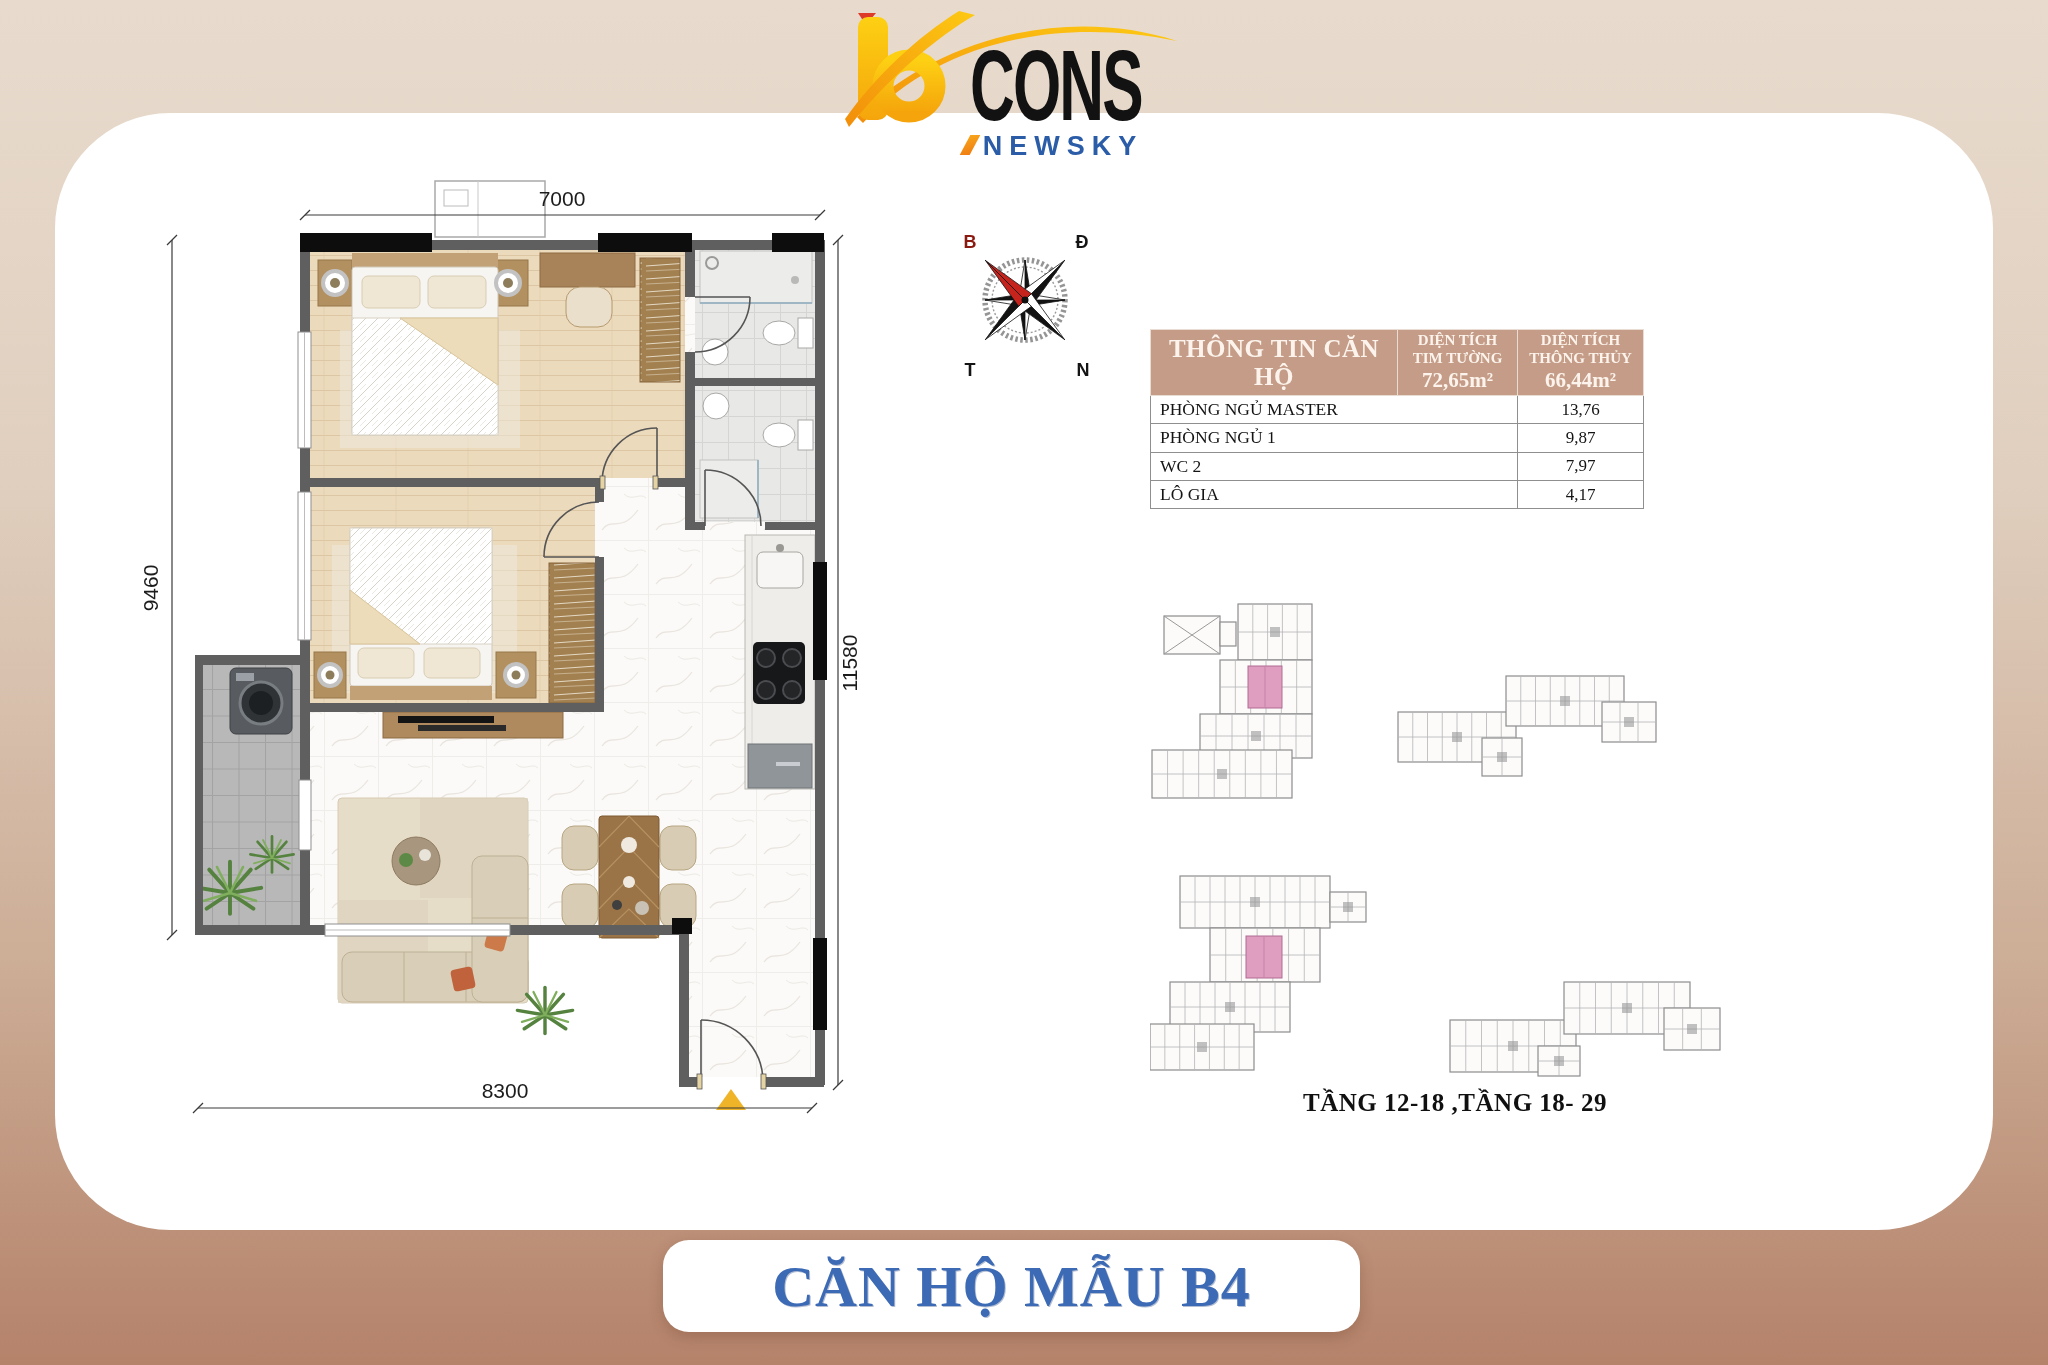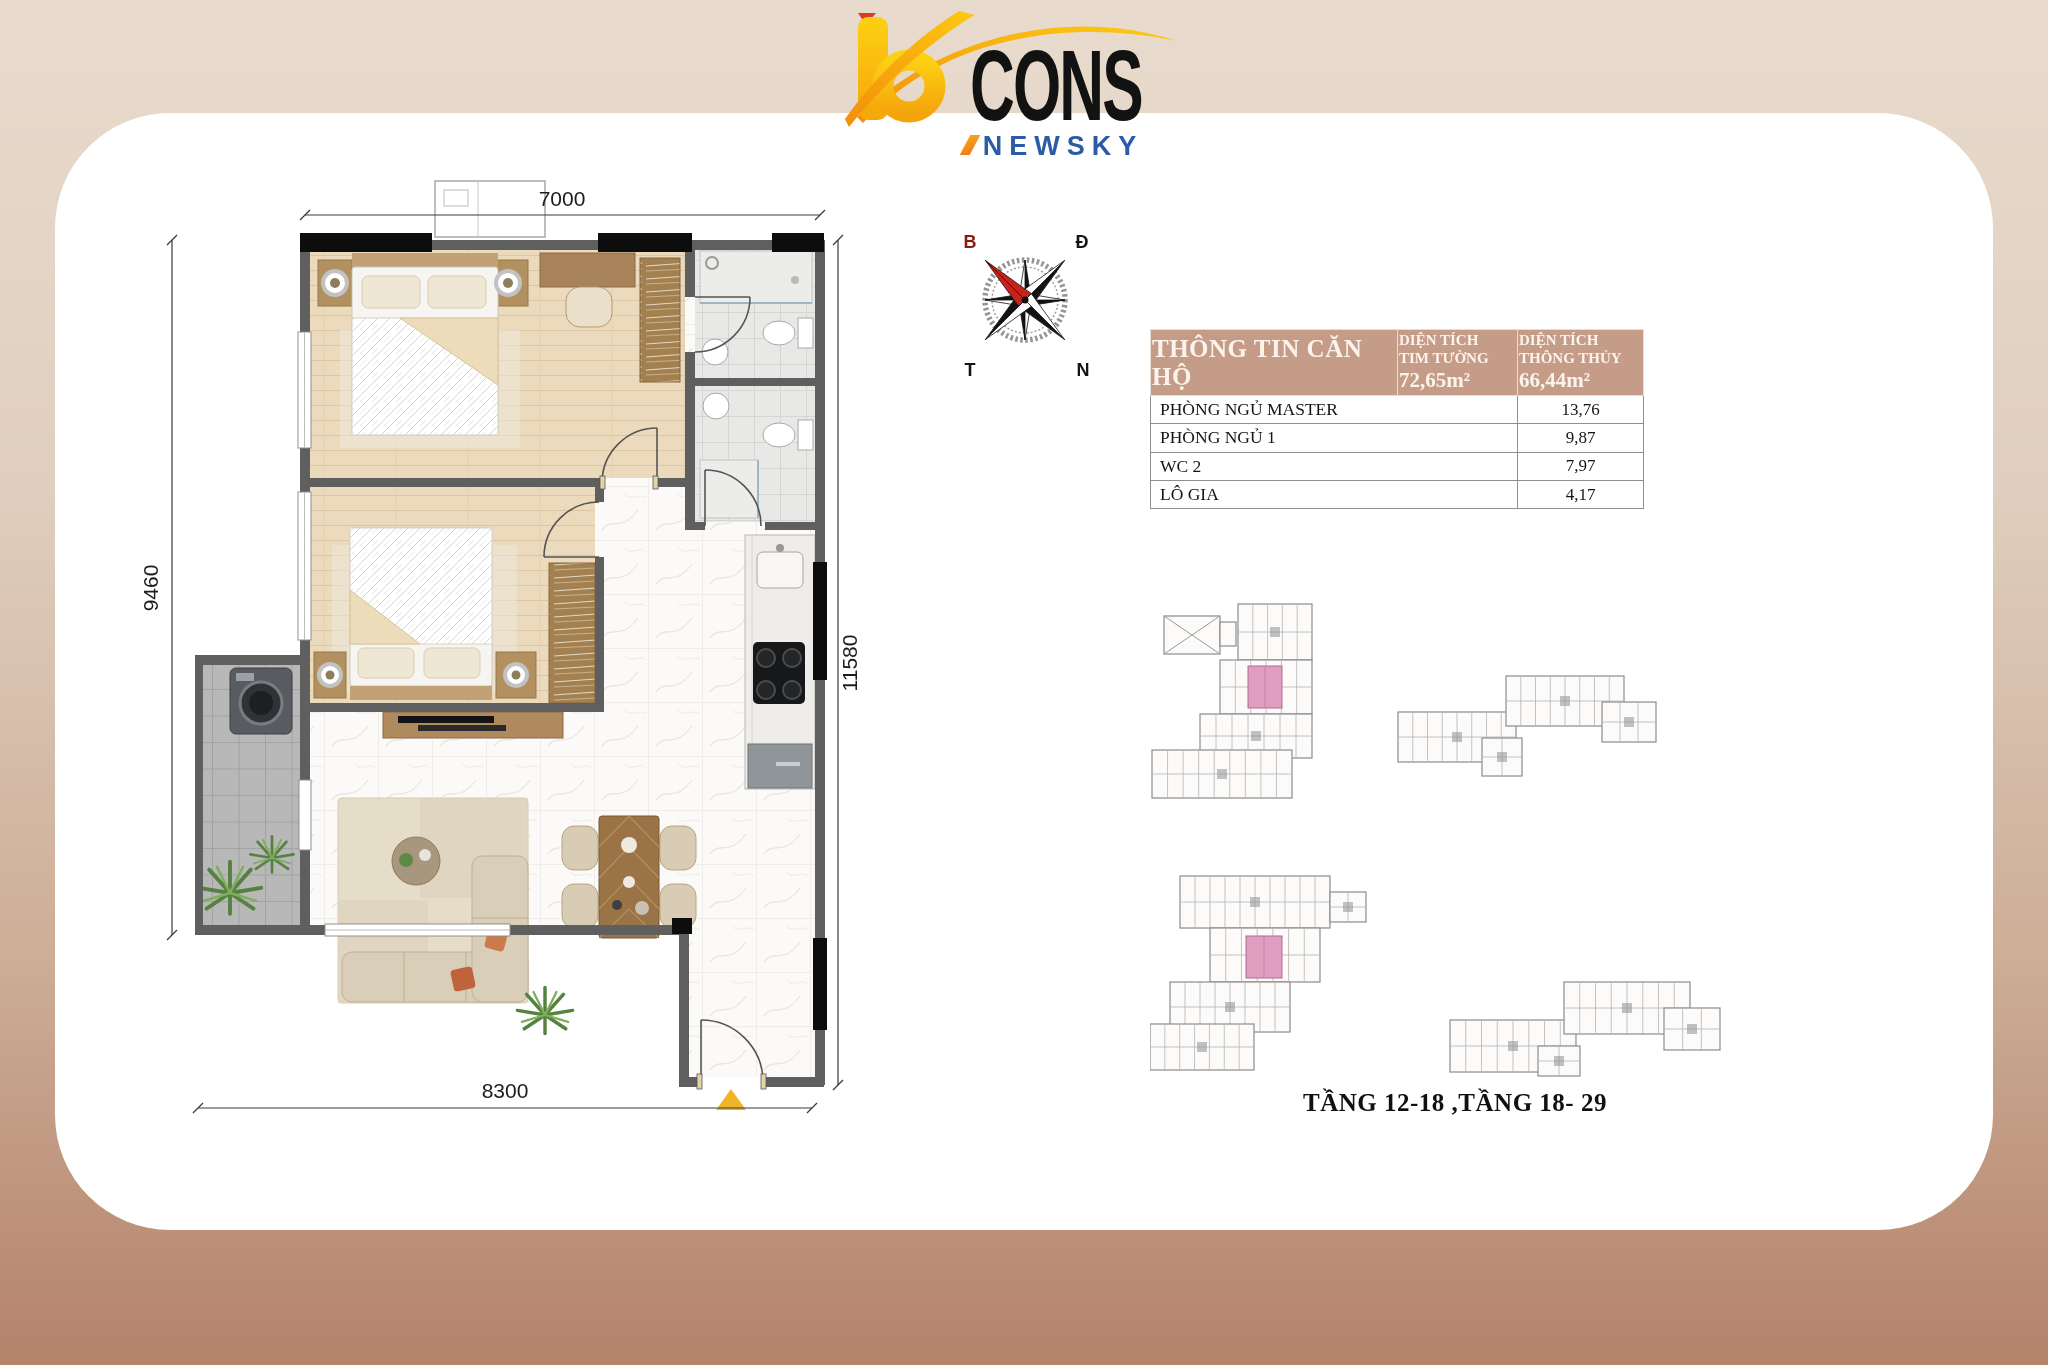--- a/index.html
+++ b/index.html
@@ -16,21 +16,21 @@
             letter-spacing:7px;color:var(--logo_blue,#2b5ca8);}
   #logo-sub .nslash{position:absolute;left:2px;top:4px;width:10px;height:20px;
             background:linear-gradient(160deg,#f7a51b,#f07d12);transform:skewX(-28deg);}
 
   
   #info-table-wrap{position:absolute;left:1150px;top:329px;}
   table{border-collapse:collapse;table-layout:fixed;width:493px;font-family:"Liberation Serif",serif;}
   th,td{border:1px solid #8f8f8f;overflow:hidden;}
   col.c1{width:247px;}col.c2{width:120px;}col.c3{width:126px;}
   thead th{background:var(--table_header_bg,#c49c88);color:#fcf4ec;height:63px;border:1px solid #e9dcd2;
-           vertical-align:middle;text-align:left;}
+           vertical-align:middle;text-align:center;}
   th.c1t{font-size:25px;letter-spacing:.5px;}
   .hl{font-size:15px;line-height:1.15;font-weight:bold;white-space:pre-line;}
   .hv{font-size:21px;font-weight:bold;margin-top:1px;font-family:Liberation Serif, serif;}
   tbody td{height:25.3px;background:#fff;color:#141414;}
   td.rl{font-size:17.5px;padding-left:9px;}
   td.rv{font-size:17px;text-align:center;}
 
   
   .kp-label{position:absolute;font-family:"Liberation Serif",serif;font-weight:bold;font-size:25px;color:#101010;
             text-align:center;letter-spacing:.5px;}
@@ -585,13 +585,16 @@
       <g>
         <rect x="514" y="146" width="56" height="42" fill="#fcfbfa" stroke="#8d8d8d" stroke-width="1.2"></rect>
         <line x1="532.6666666666666" y1="146" x2="532.6666666666666" y2="188" stroke="#b5b5b5" stroke-width="0.8"></line>
         <line x1="551.3333333333334" y1="146" x2="551.3333333333334" y2="188" stroke="#b5b5b5" stroke-width="0.8"></line>
         <line x1="514" y1="167" x2="570" y2="167" stroke="#b5b5b5" stroke-width="0.8"></line>
         <rect x="537" y="162" width="10" height="10" fill="#8f8f8f" opacity="0.55"></rect>
       </g>
     </svg>
   <div id="kp2-label" class="kp-label">TẦNG 12-18 ,TẦNG 18- 29</div>
 
+  <div id="banner">
+    <span id="banner-text">CĂN HỘ MẪU B4</span>
+  </div>
 </div>
 
 </body></html>

